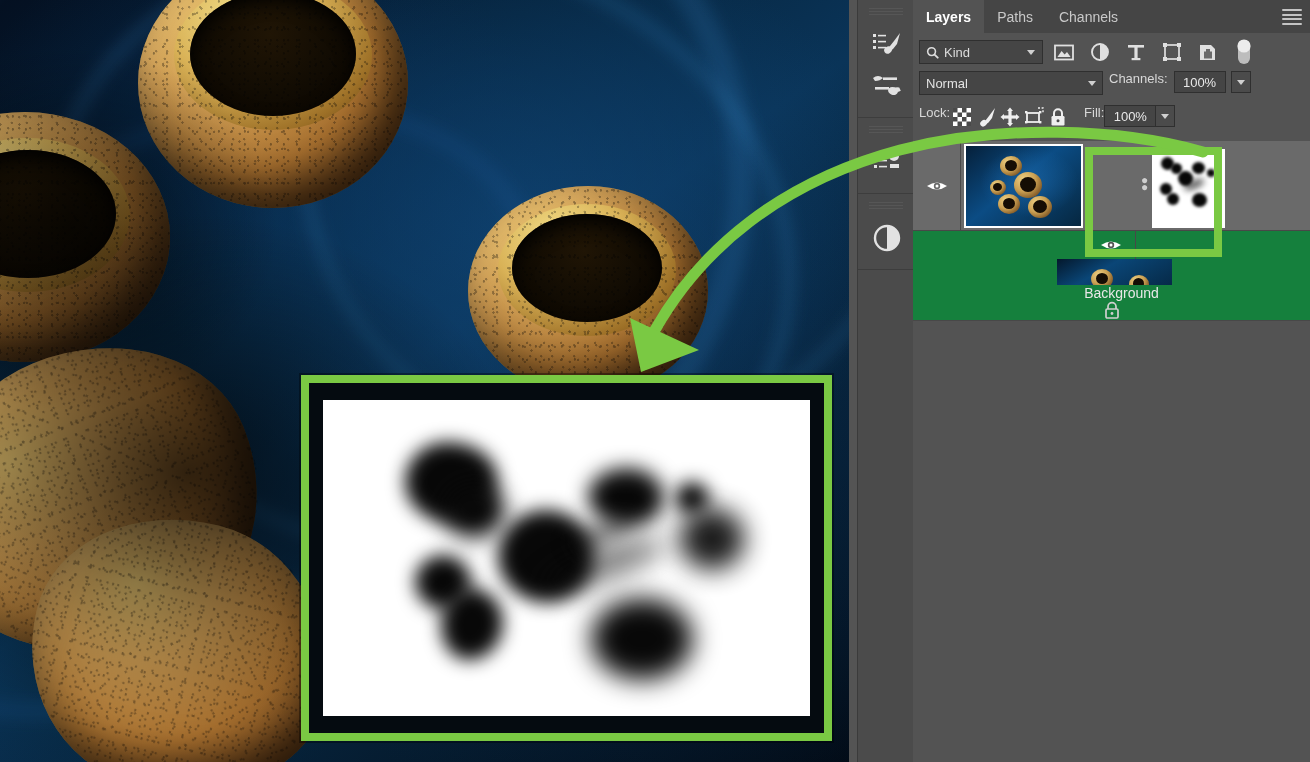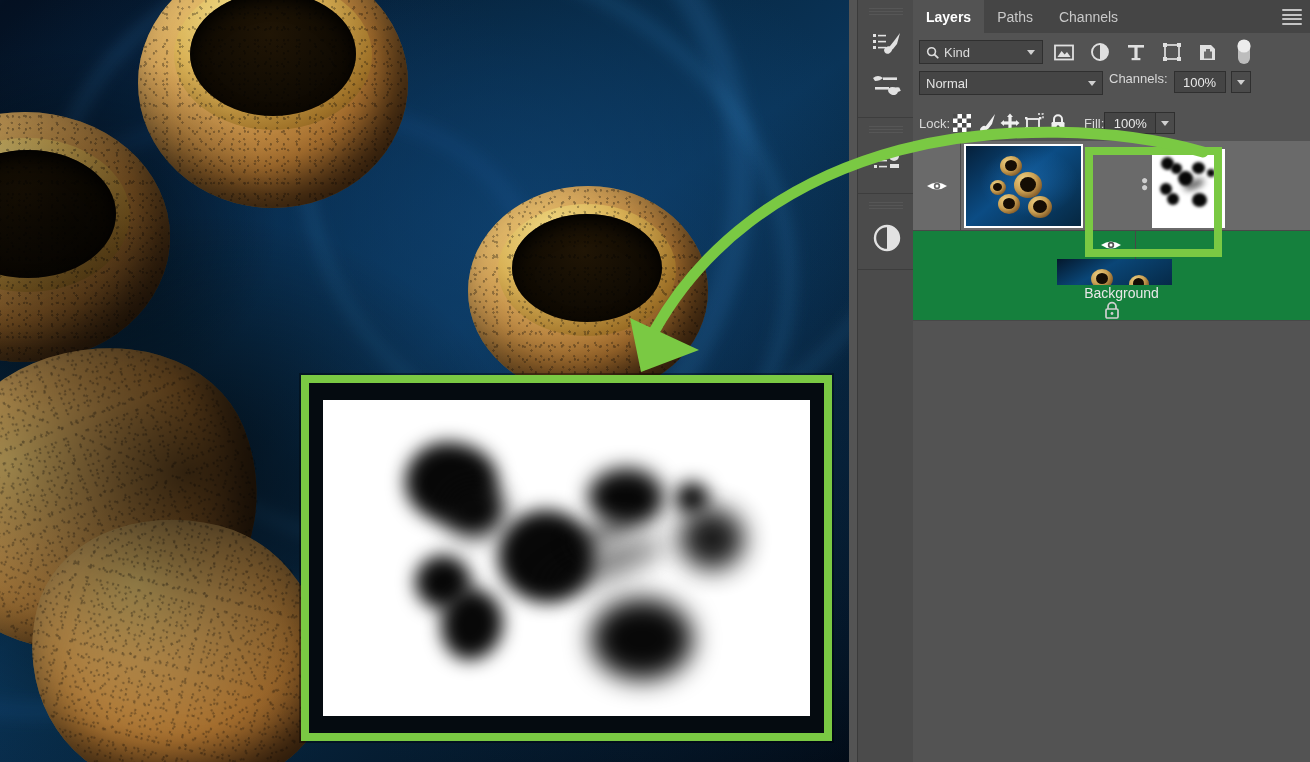--- a/index.html
+++ b/index.html
@@ -152,21 +152,21 @@
     height:22px; min-width:52px; background:#454545; border:1px solid #2f2f2f;
     display:flex; align-items:center; justify-content:center;
     font-size:13px; color:#e8e8e8; padding:0 5px;
   }
   .num-stepper {
     height:22px; width:20px; background:#4b4b4b; border:1px solid #2f2f2f;
     display:flex; align-items:center; justify-content:center; margin-left:-1px;
   }
 
   
-  #lock-row { height:36px; display:flex; align-items:center; padding:0 6px; }
+  #lock-row { height:36px; display:flex; padding:0 6px; }
   .lock-icon { width:24px;height:24px; display:flex; align-items:center; justify-content:center; }
 
   
   #layer-list { position:relative; }
   .layer-row {
     height:90px; display:flex; align-items:center; position:relative;
     border-bottom:1px solid #484848;
   }
   .layer-row.selected { background:#6a6a6a; }
   .layer-row.normal { background:#15803d;flex-direction:column; }

